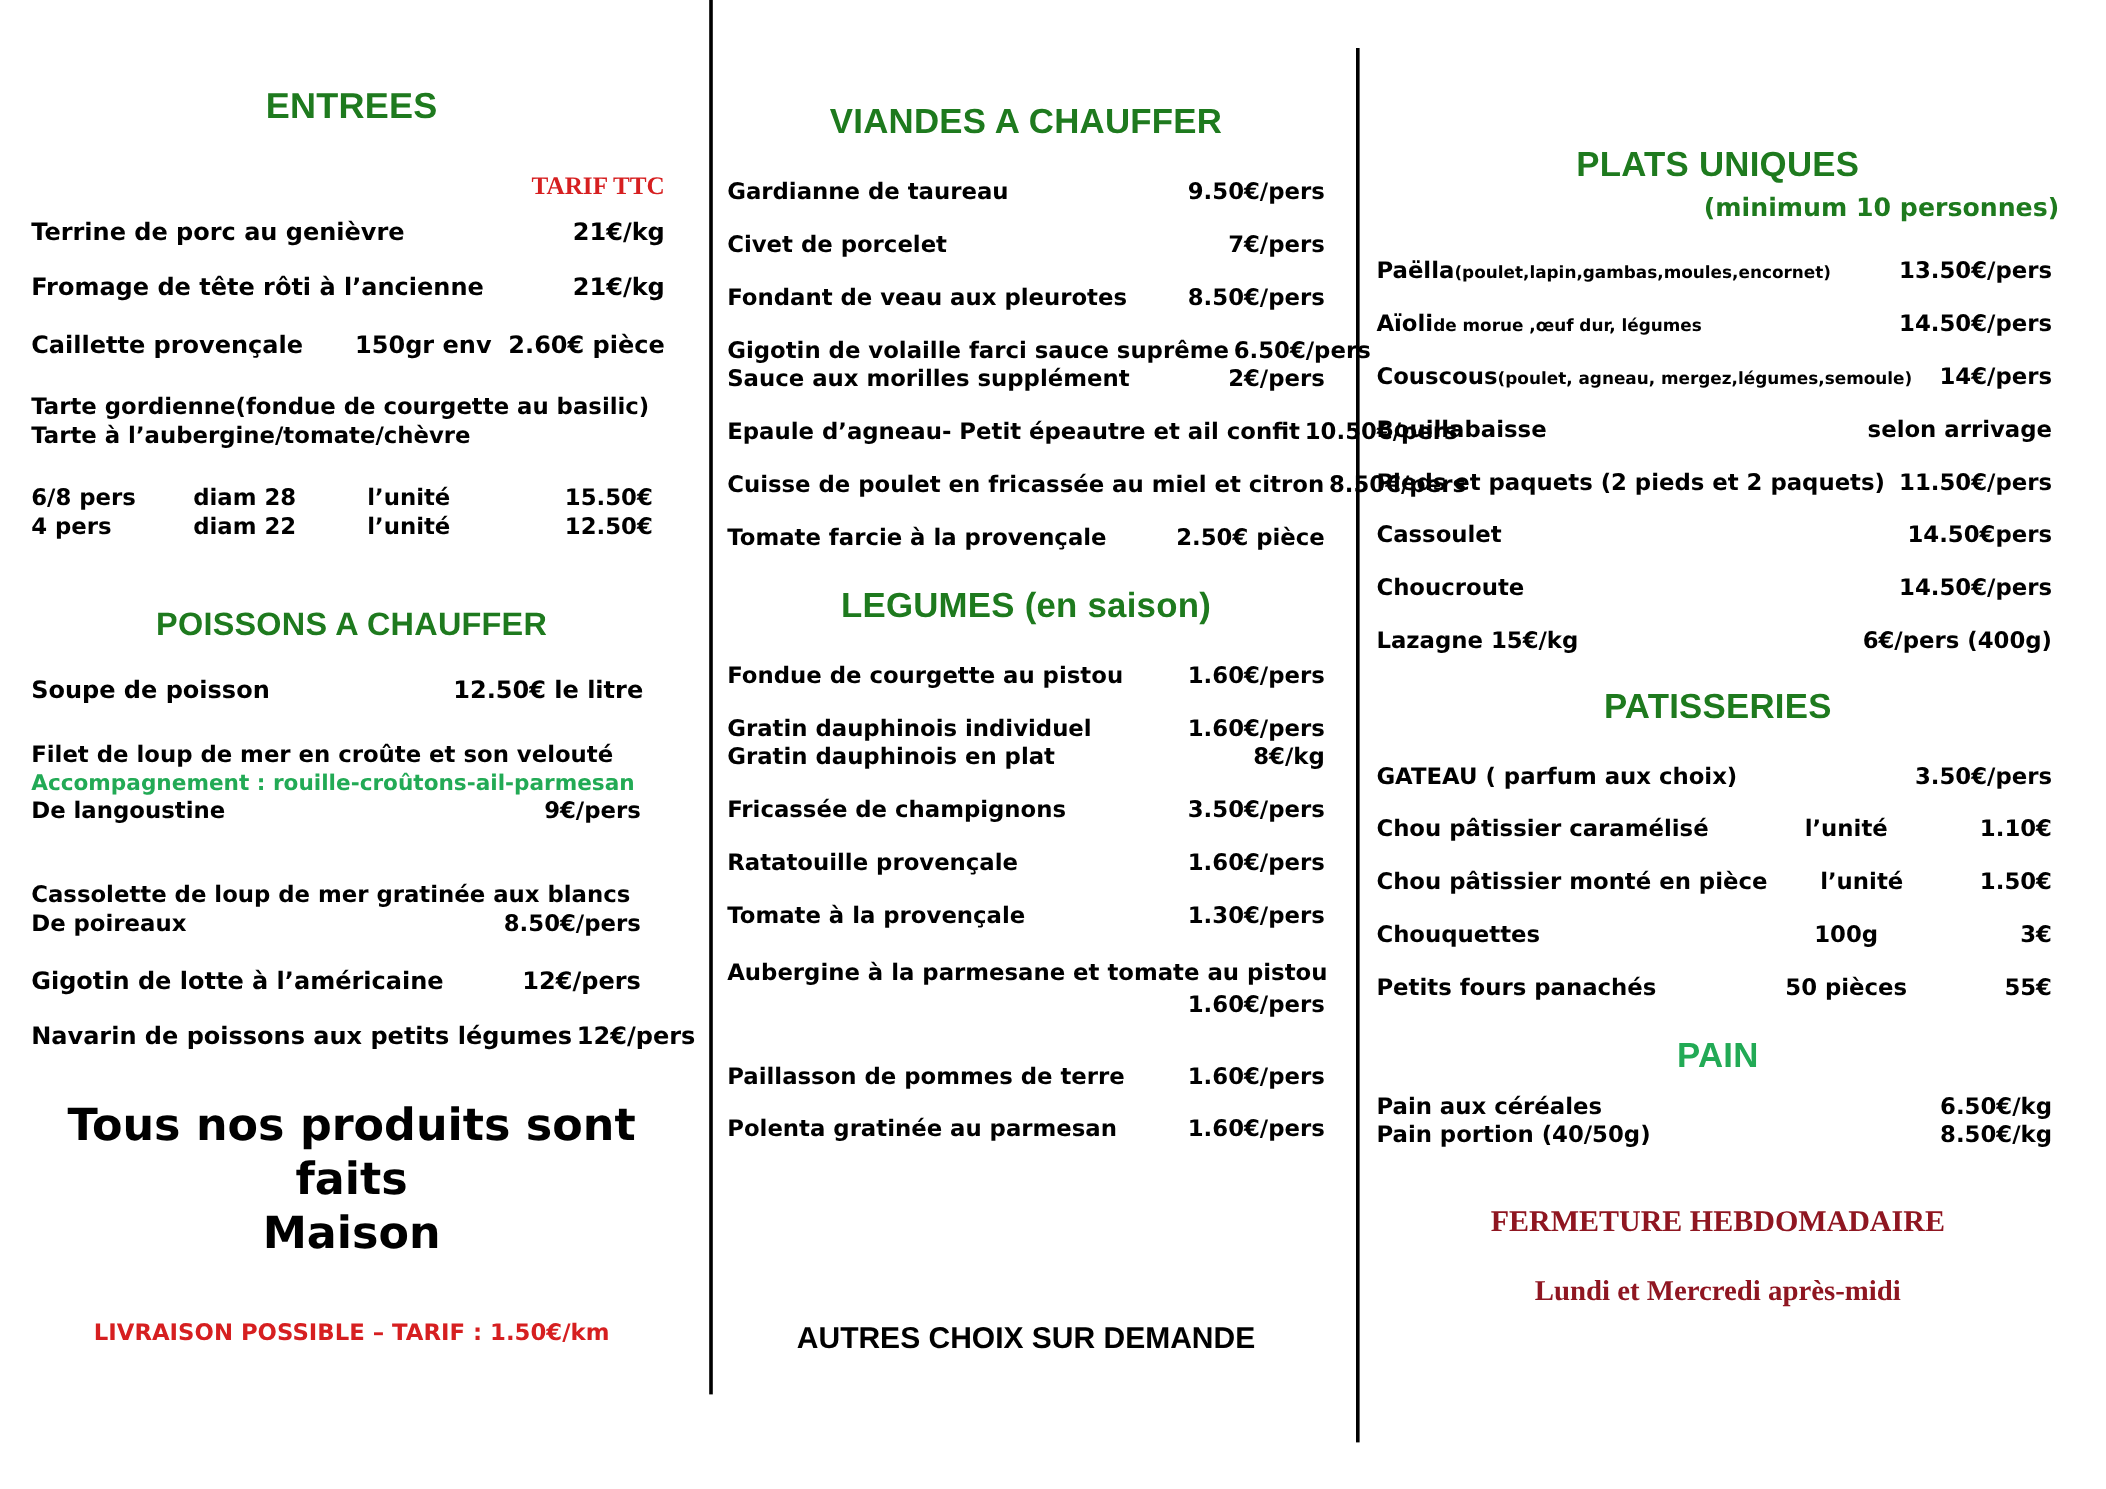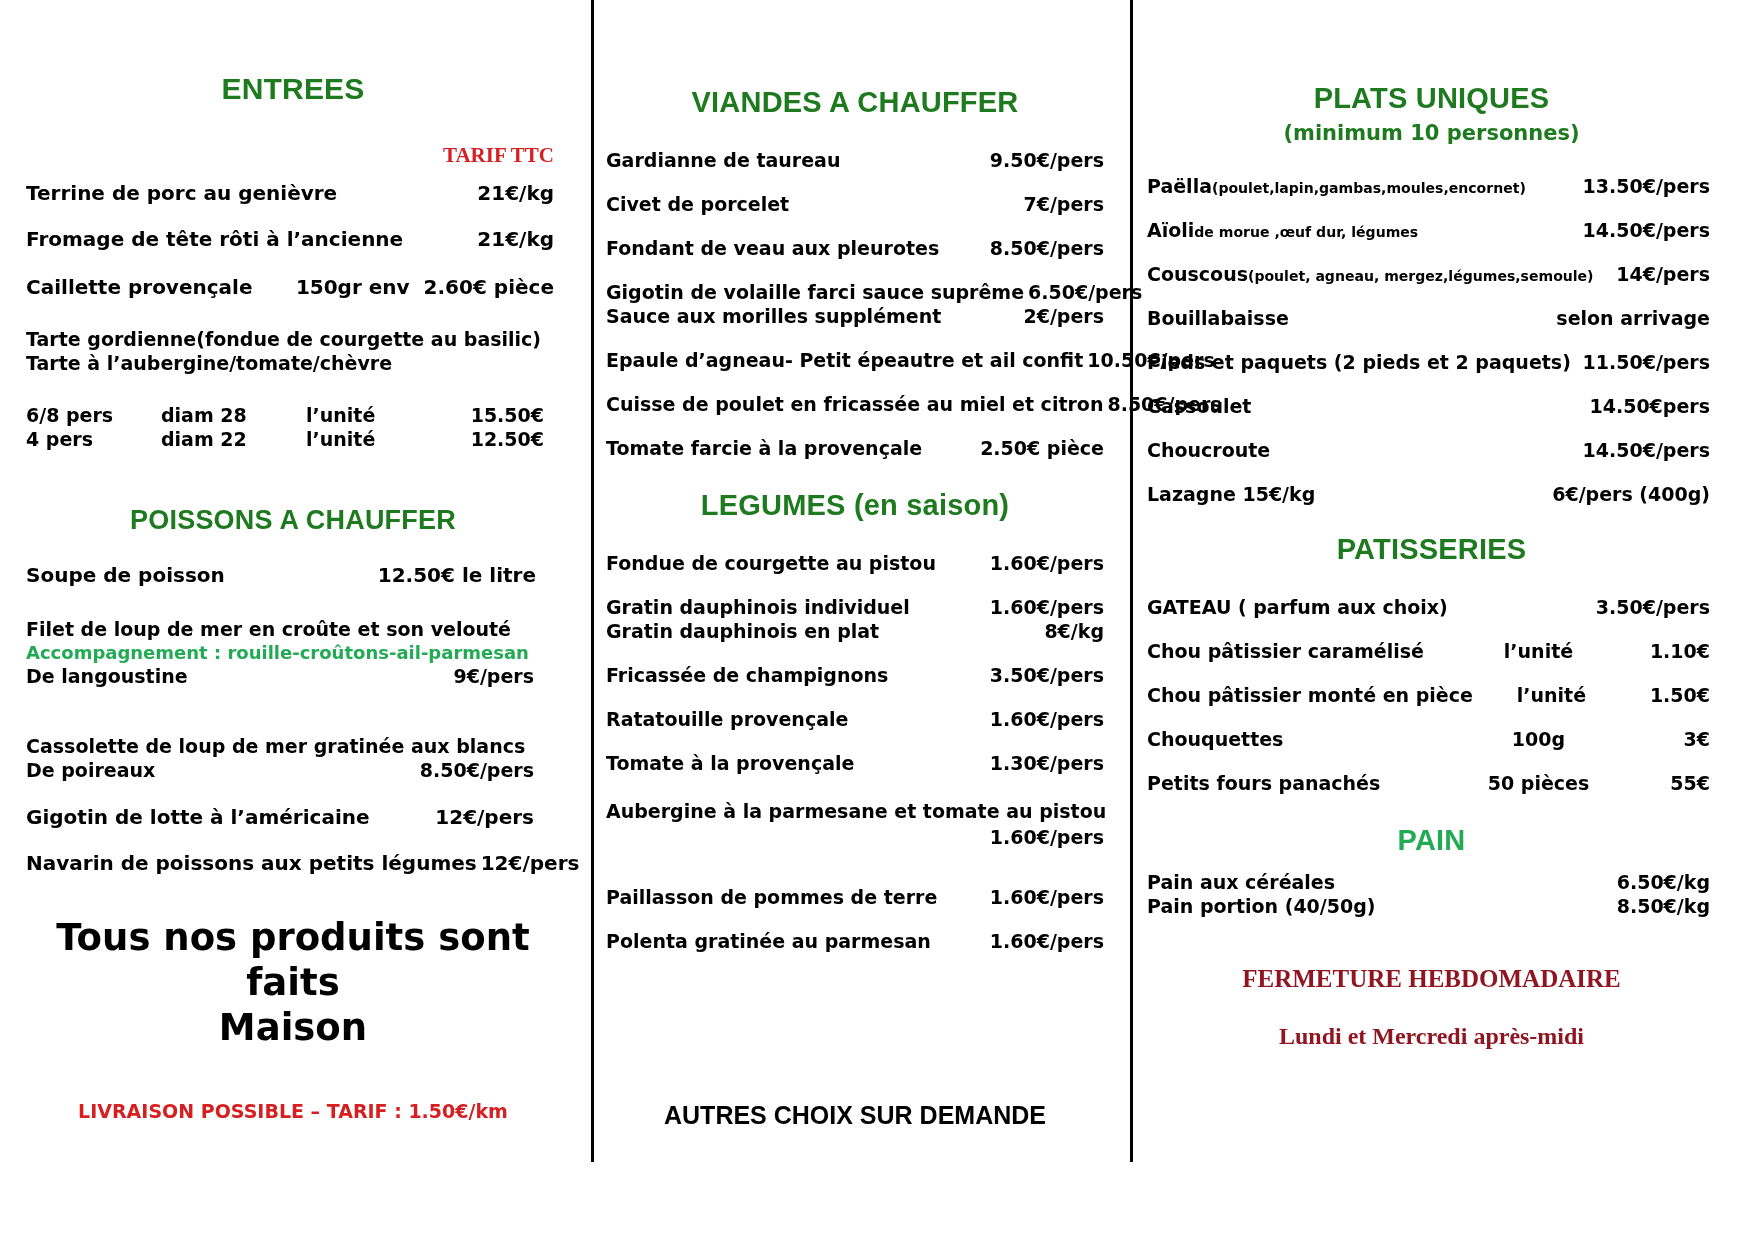--- a/index.html
+++ b/index.html
@@ -21,21 +21,21 @@
     display: flex;
     box-sizing: border-box;
   }
   .col {
     position: relative;
     box-sizing: border-box;
     height: 1162px;
   }
   .col-left   { width: 586px; padding: 0 26px; }
   .col-mid    { width: 525px; padding: 0 12px; border-left: 3px solid #000; margin-left: 5px; }
-  .col-right  { width: 600px; padding: 0 14px; border-left: 3px solid #000; margin-left: 14px; }
+  .col-right  { width: 600px; padding: 0 14px; border-left: 3px solid #000; margin-left: 14px; margin-top: 40px; }
 
   
   .sec-head {
     text-align: center;
     font-weight: bold;
     color: #1e7a1e;
     letter-spacing: 0.2px;
   }
   .sec-sub {
     text-align: center;
@@ -119,21 +119,21 @@
     font-size: 25px;
     position: absolute;
     bottom: 32px;
     left: 12px;
     right: 12px;
   }
   .right-only { display: flex; justify-content: flex-end; font-weight: bold; font-family: "DejaVu Sans", sans-serif; font-size: 19px; }
 
   
   .rc-title { font-size: 29px; margin-top: 82px; font-family: "Liberation Sans", sans-serif; }
-  .rc-sub { font-size: 21px; margin-top: 6px; }
+  .rc-sub { font-size: 21px; margin-top: 6px; text-align: right; }
   .rc-line { font-size: 19px; margin-top: 22px; }
   .rc-line .pr { padding-right: 6px; }
   .patis-head { font-size: 29px; margin-top: 28px; font-family: "Liberation Sans", sans-serif; }
   .pain-head { font-size: 29px; margin-top: 30px; font-family: "Liberation Sans", sans-serif; }
   .ferm {
     text-align: center;
     font-weight: bold;
     font-size: 25px;
     margin-top: 48px;
   }

